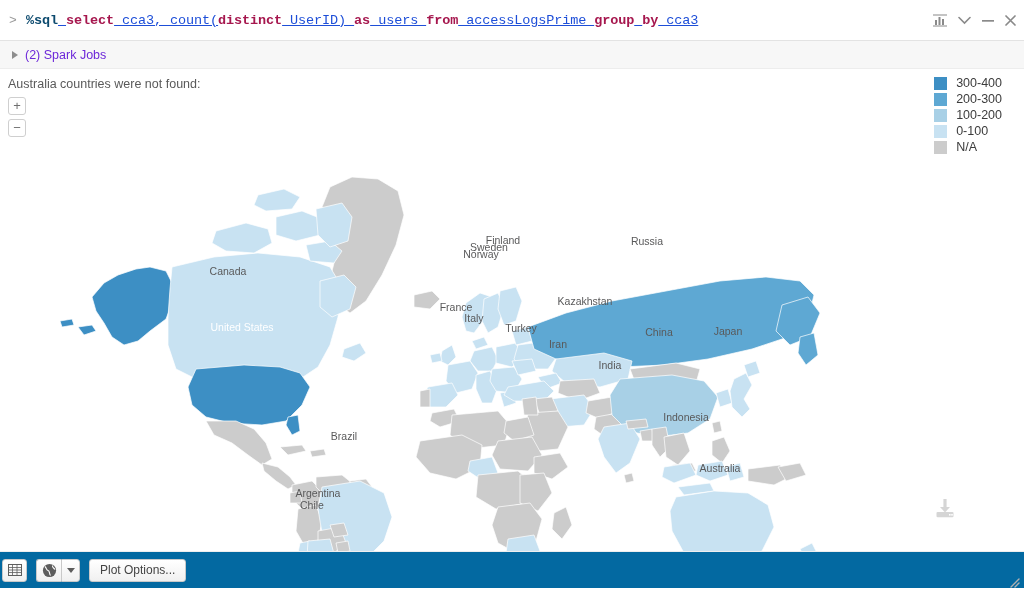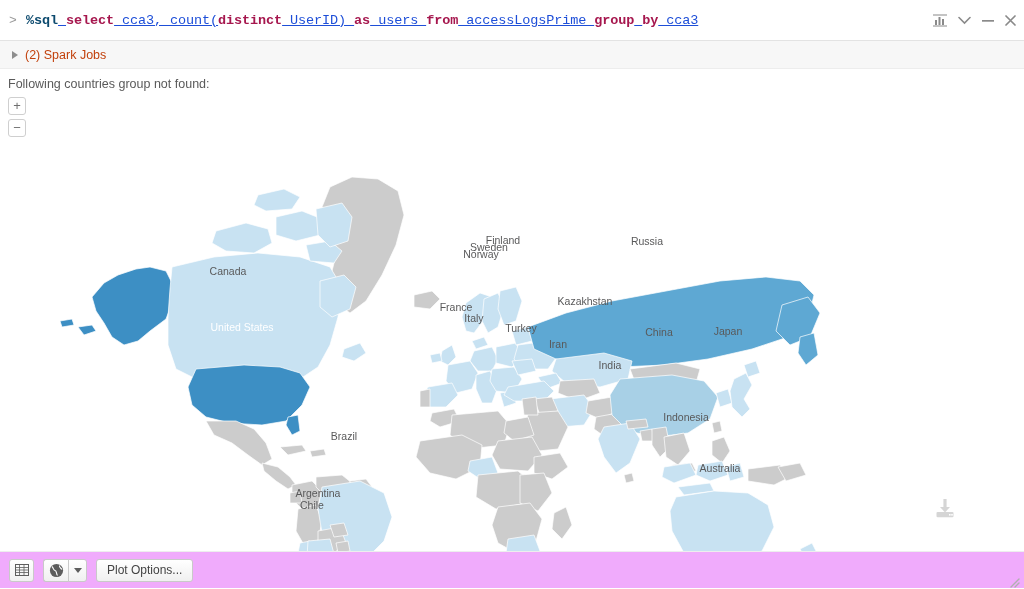--- a/index.html
+++ b/index.html
@@ -75,21 +75,21 @@
   }
   .tri {
     width: 0; height: 0;
     border-top: 4px solid transparent;
     border-bottom: 4px solid transparent;
     border-left: 6px solid #8e8e8e;
     margin-right: 7px;
   }
   .spark-label {
     font-size: 12.5px;
-    color: #c2410c;
+    color: #6d28d9;
   }
 
   
   .result-area {
     position: relative;
     height: 482px;
     background: #ffffff;
     overflow: hidden;
   }
   .notfound-msg {
@@ -171,25 +171,25 @@
     right: 68px;
     bottom: 28px;
     opacity: .55;
     cursor: pointer;
   }
 
   
   .bottom-bar {
     position: relative;
     height: 37px;
-    background: #f0abfc;
+    background: #0369a1;
     border-top: 1px solid #eeeeee;
     display: flex;
     align-items: center;
-    padding-left: 9px;
+    padding-left: 2px;
     gap: 9px;
     box-sizing: border-box;
   }
   .tb-btn {
     height: 23px;
     min-width: 25px;
     border: 1px solid #c9c9c9;
     border-radius: 3px;
     background: linear-gradient(#ffffff, #f0f0f0);
     display: inline-flex;
@@ -388,27 +388,49 @@
             <text x="647" y="176" class="country-label">Russia</text>
             <text x="659" y="267" class="country-label">China</text>
             <text x="728" y="266" class="country-label">Japan</text>
             <text x="610" y="300" class="country-label">India</text>
             <text x="686" y="352" class="country-label">Indonesia</text>
             <text x="720" y="403" class="country-label">Australia</text>
           </g>
       </svg>
     </div>
 
-    <div class="notfound-msg">Following countries group not found:</div>
+    <div class="notfound-msg">Australia countries were not found:</div>
 
     <div class="zoom-btns">
       <div class="zbtn">+</div>
       <div class="zbtn">−</div>
     </div>
 
+    <div class="legend" id="legend">
+        <div class="legend-row">
+          <span class="legend-swatch" style="background: rgb(61, 143, 196);"></span>
+          <span class="legend-text">300-400</span>
+        </div>
+        <div class="legend-row">
+          <span class="legend-swatch" style="background: rgb(94, 168, 211);"></span>
+          <span class="legend-text">200-300</span>
+        </div>
+        <div class="legend-row">
+          <span class="legend-swatch" style="background: rgb(168, 208, 230);"></span>
+          <span class="legend-text">100-200</span>
+        </div>
+        <div class="legend-row">
+          <span class="legend-swatch" style="background: rgb(200, 226, 242);"></span>
+          <span class="legend-text">0-100</span>
+        </div>
+        <div class="legend-row">
+          <span class="legend-swatch" style="background: rgb(204, 204, 204);"></span>
+          <span class="legend-text">N/A</span>
+        </div>
+      </div>
 
     <div class="dl-icon">
       <svg width="22" height="22" viewBox="0 0 22 22">
         <path d="M11 2 L11 11" stroke="#b4b4b4" stroke-width="3.2" stroke-linecap="butt"></path>
         <path d="M6 10 L11 15.5 L16 10 Z" fill="#b4b4b4"></path>
         <rect x="2.5" y="15" width="17" height="5.2" rx="1" fill="#b4b4b4"></rect>
         <rect x="15" y="17" width="1.6" height="1.6" fill="#ffffff"></rect>
         <rect x="17.2" y="17" width="1.6" height="1.6" fill="#ffffff"></rect>
       </svg>
     </div>

